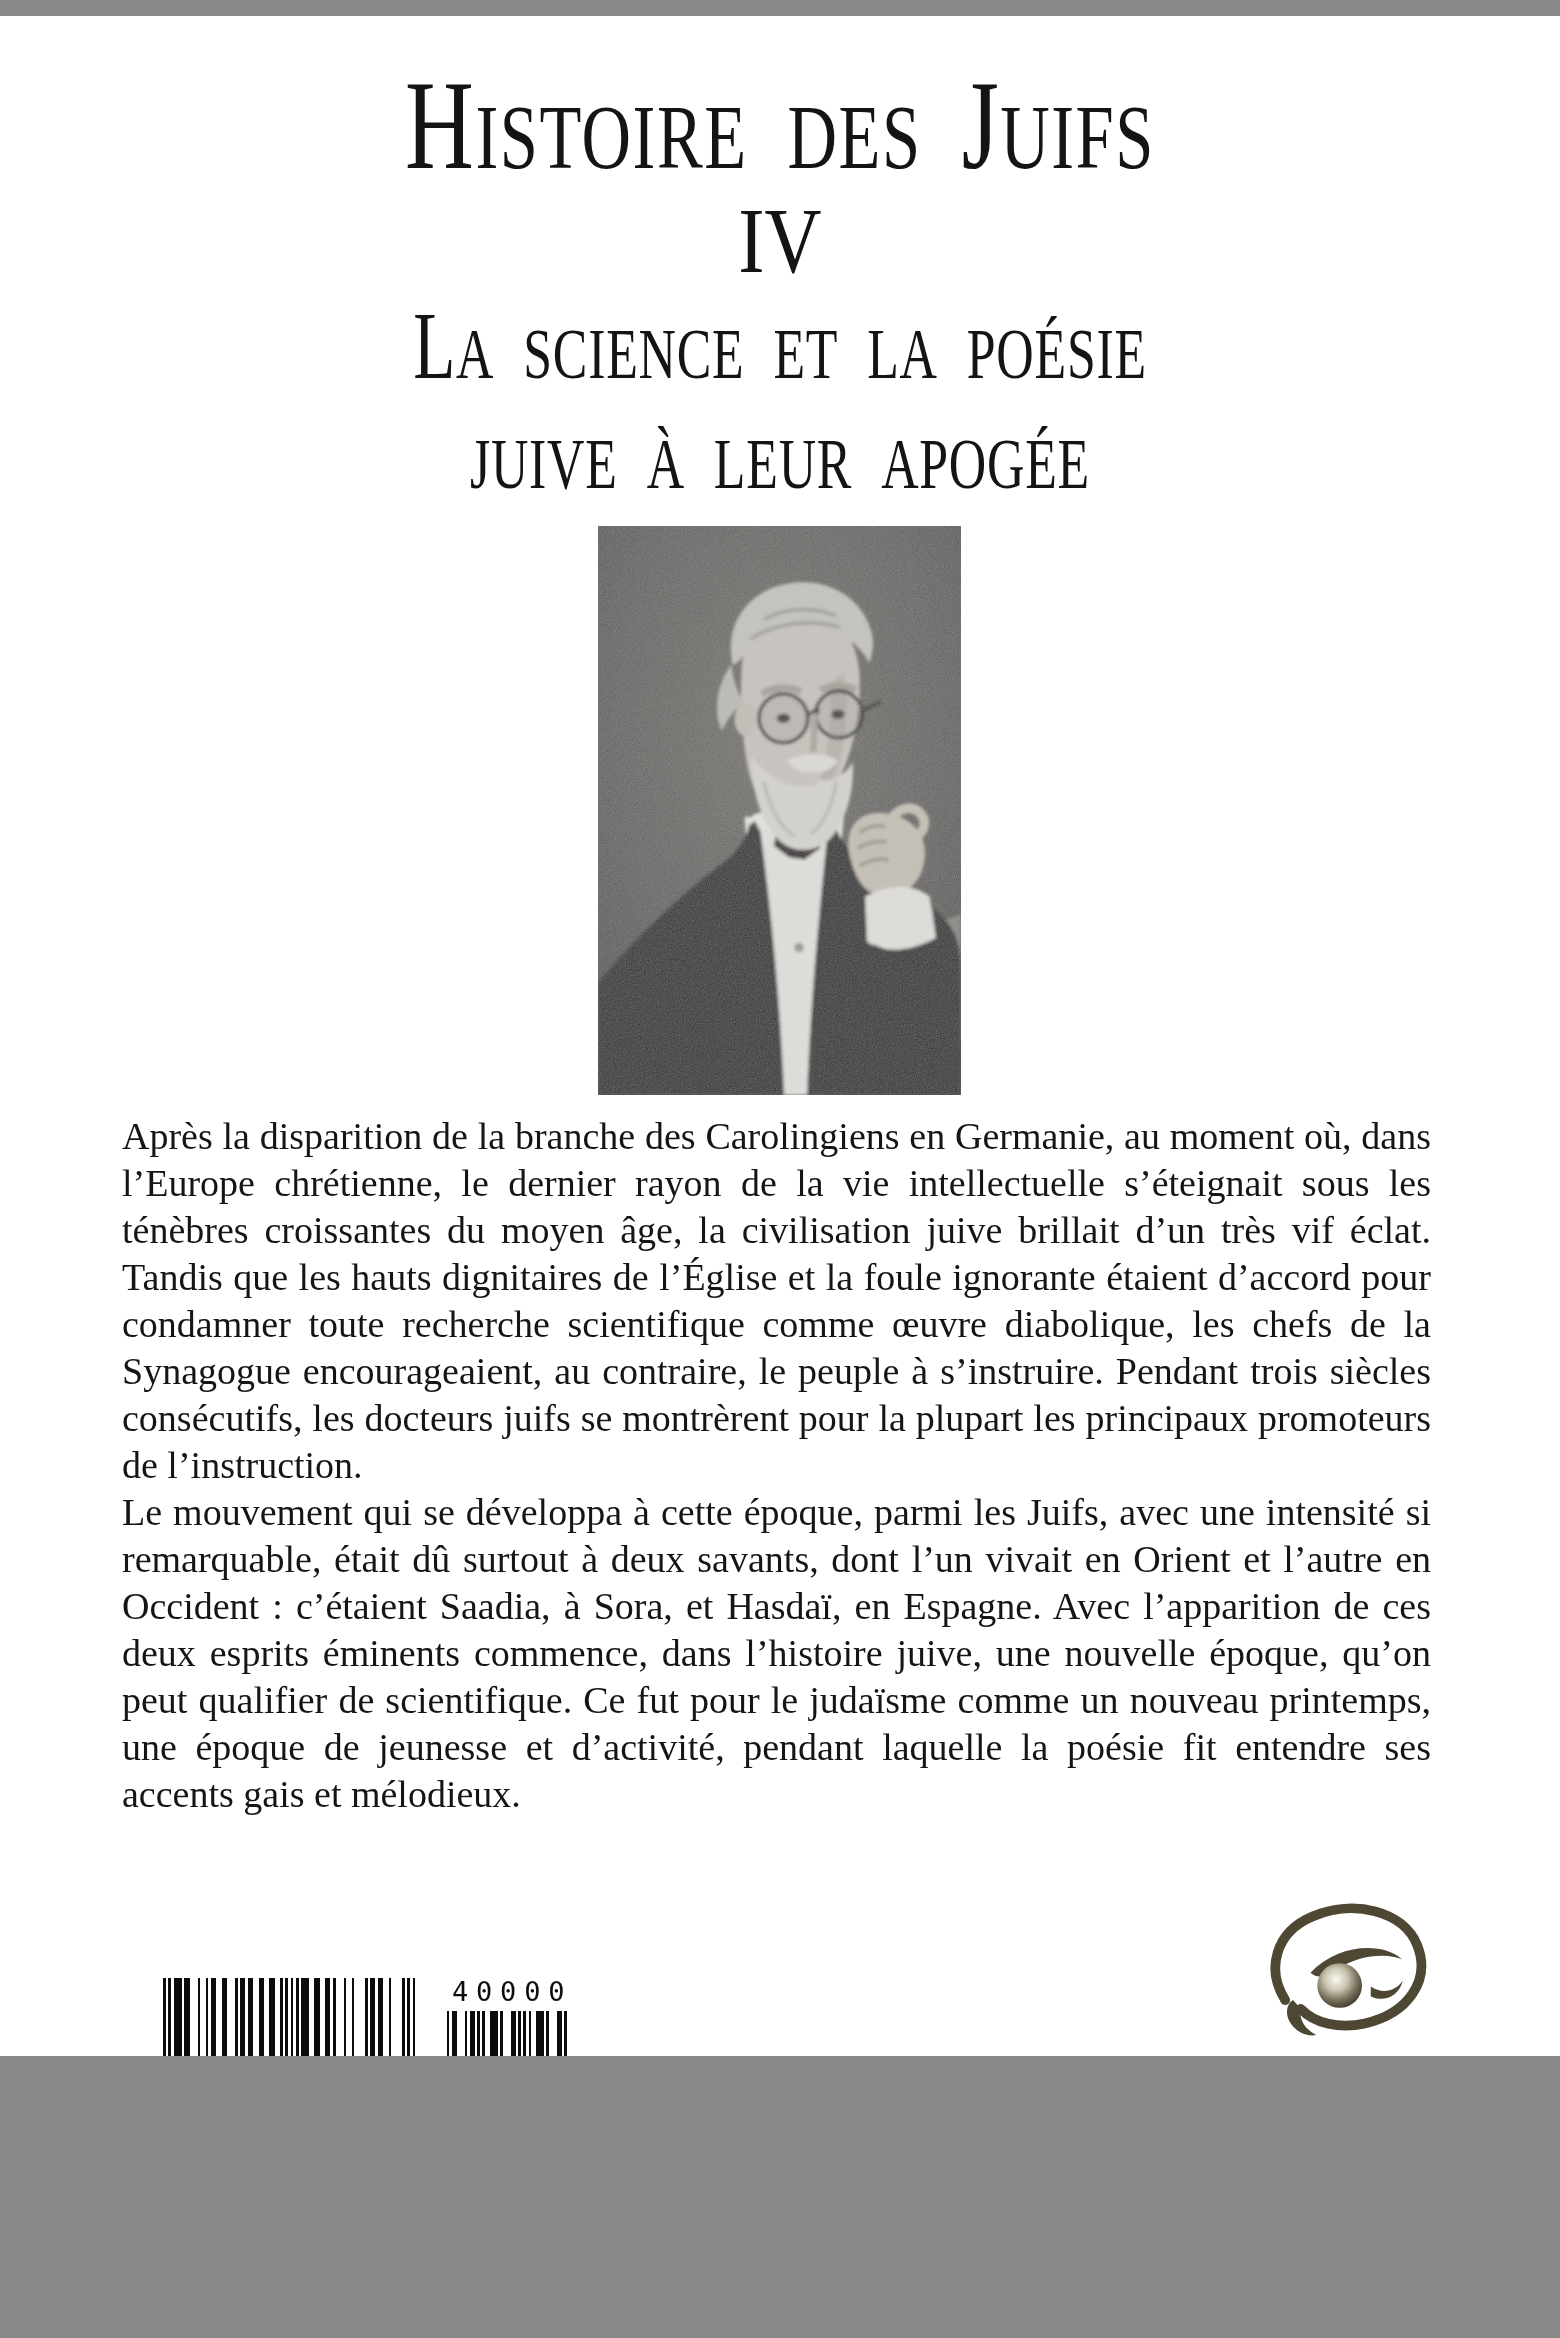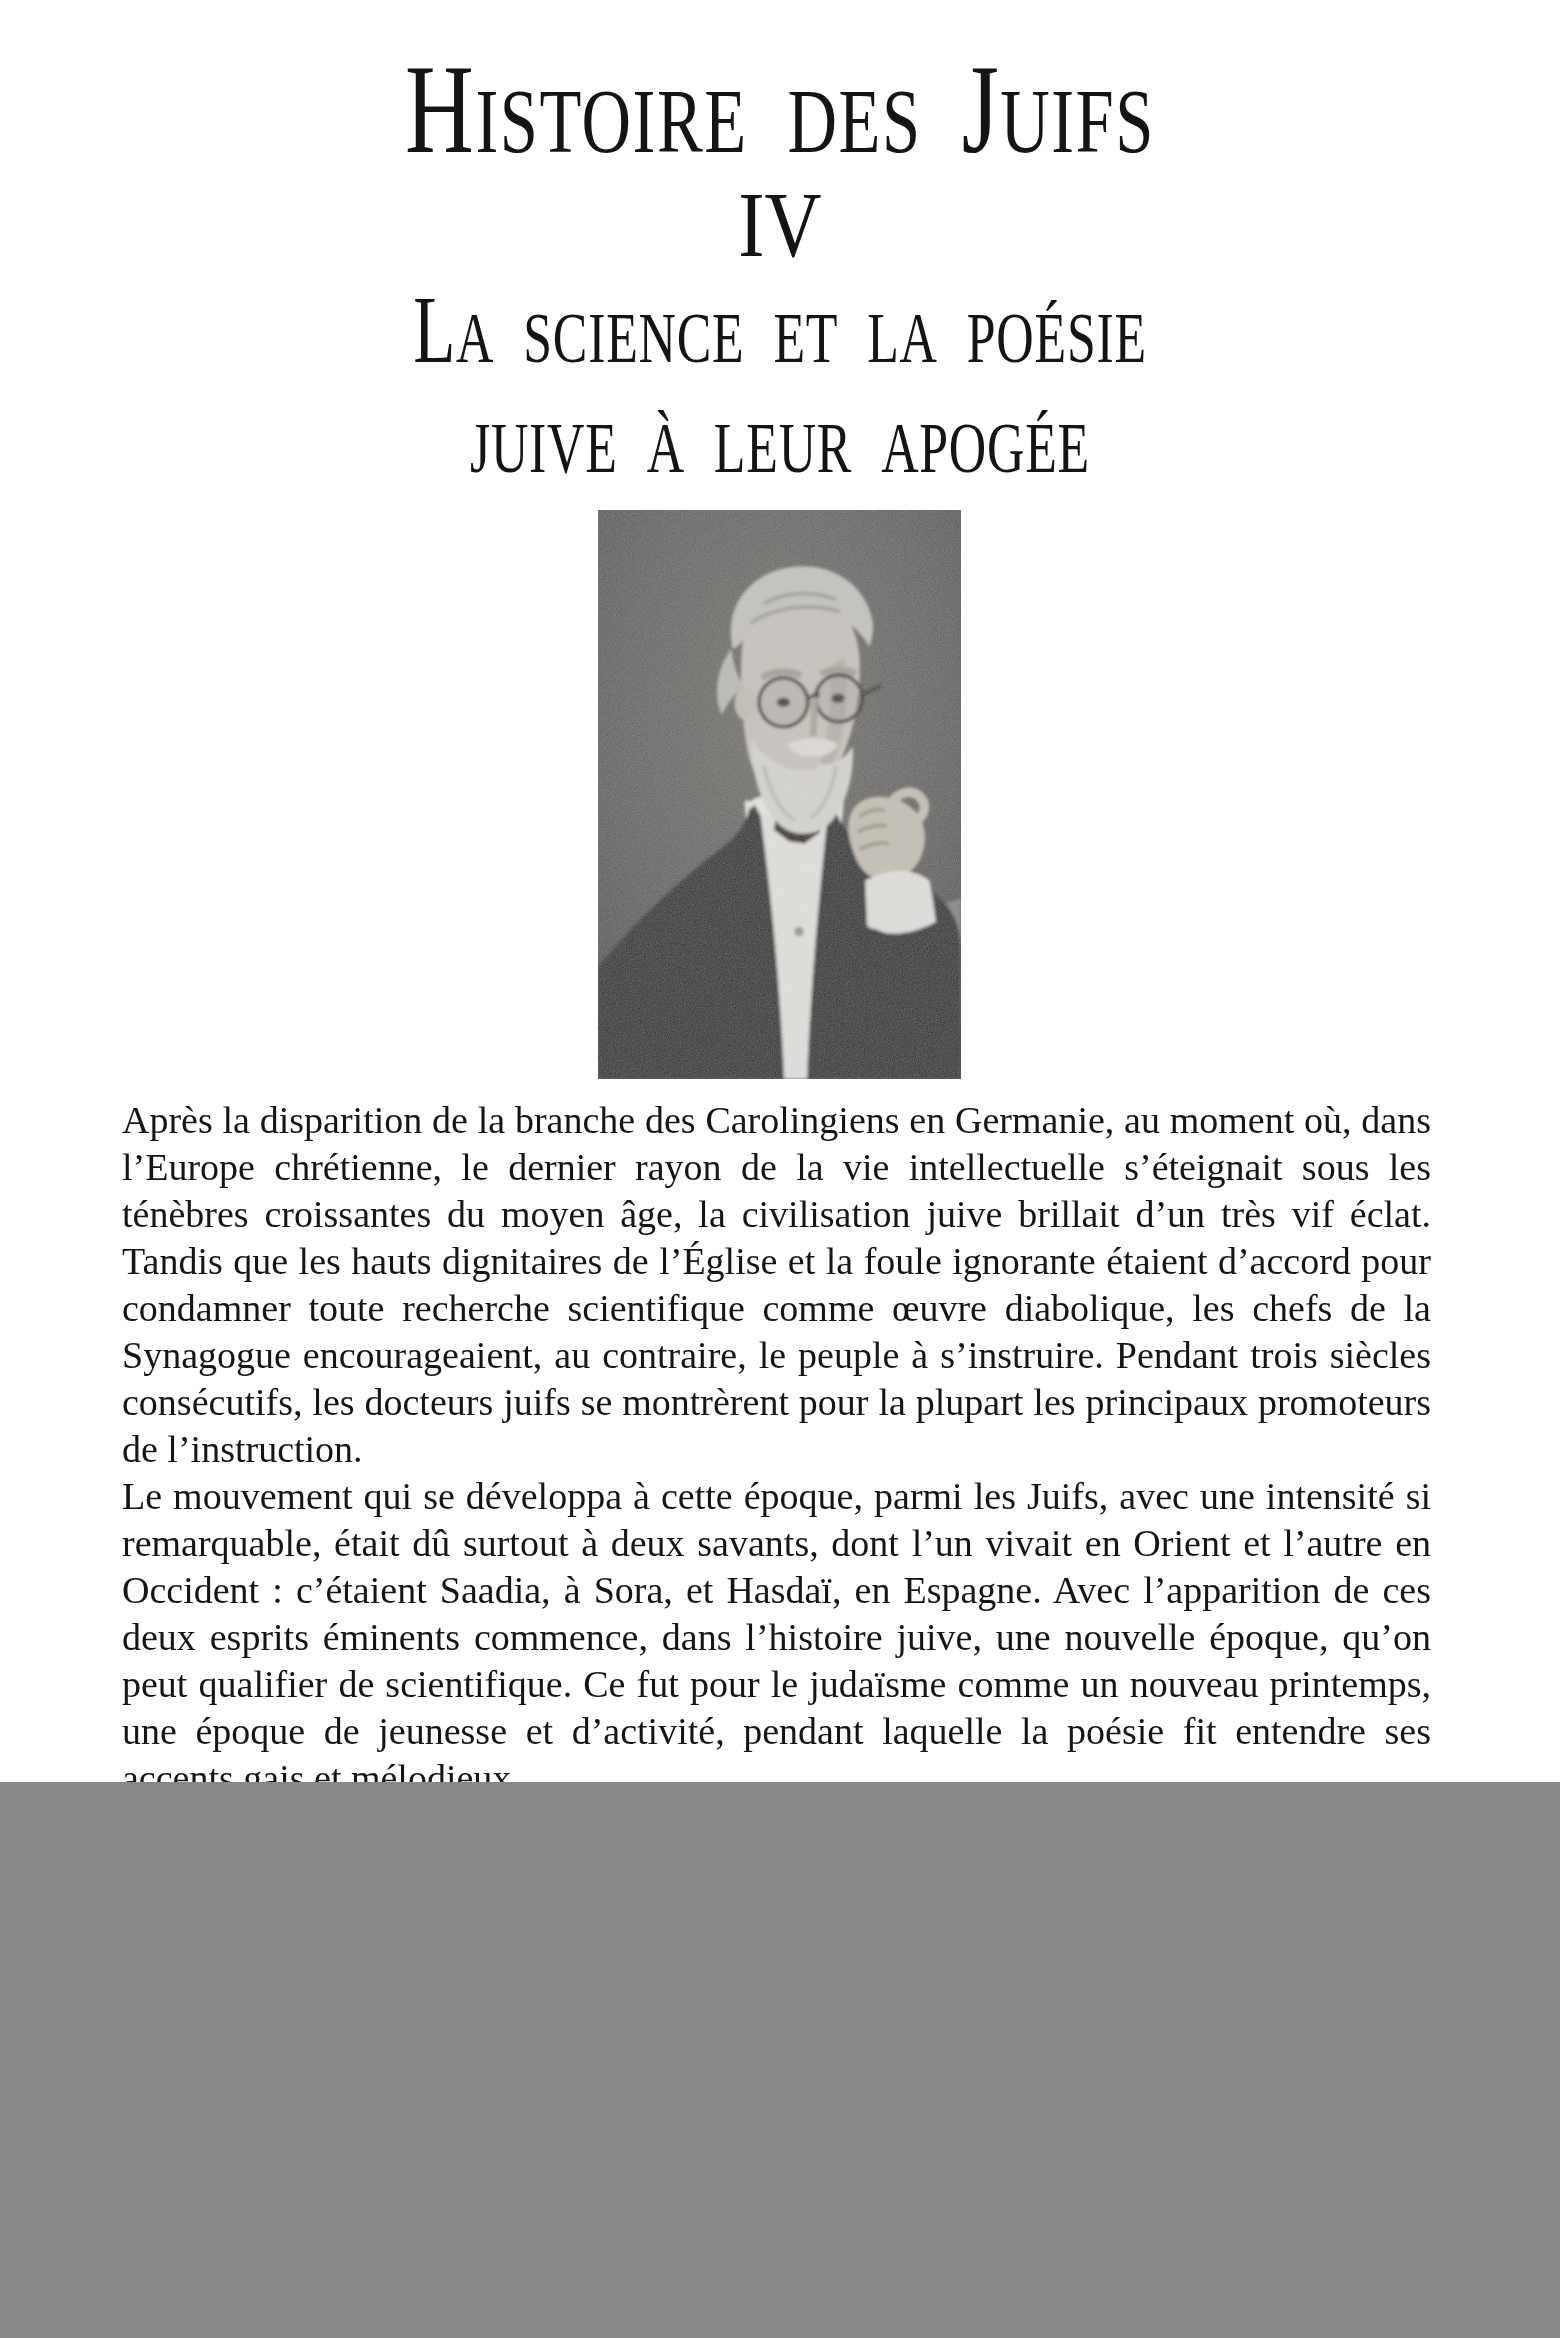--- a/index.html
+++ b/index.html
@@ -1,19 +1,19 @@
 <!DOCTYPE html>
 <html><head>
 <meta charset="utf-8">
 <style>
   html,body{margin:0;padding:0;background:#888;}
   .page{
-    position:relative;width:1560px;height:1782px;background:#ffffff;
+    position:relative;width:1560px;height:2040px;background:#ffffff;
     font-family:"Liberation Serif","DejaVu Serif",serif;color:#141414;overflow:hidden;
-    margin:0 auto;
+    margin:16px auto;
   }
   
   .t-row{position:absolute;left:0;width:100%;text-align:center;line-height:1;white-space:nowrap;}
   .t-row .sc{font-size:.72em;}
   .t-row .sp{display:inline-block;width:.42em;}
   .t-line1{top:46px;font-size:127px;letter-spacing:2px;transform:scaleX(.75);transform-origin:50% 50%;}
   .t-iv{top:178px;font-size:93px;transform:scaleX(.85);transform-origin:50% 50%;}
   .t-sub{font-size:96px;letter-spacing:1px;transform:scaleX(.72);transform-origin:50% 50%;}
   .t-sub .sc{font-size:.75em;}
   .t-sub1{top:282px;}

